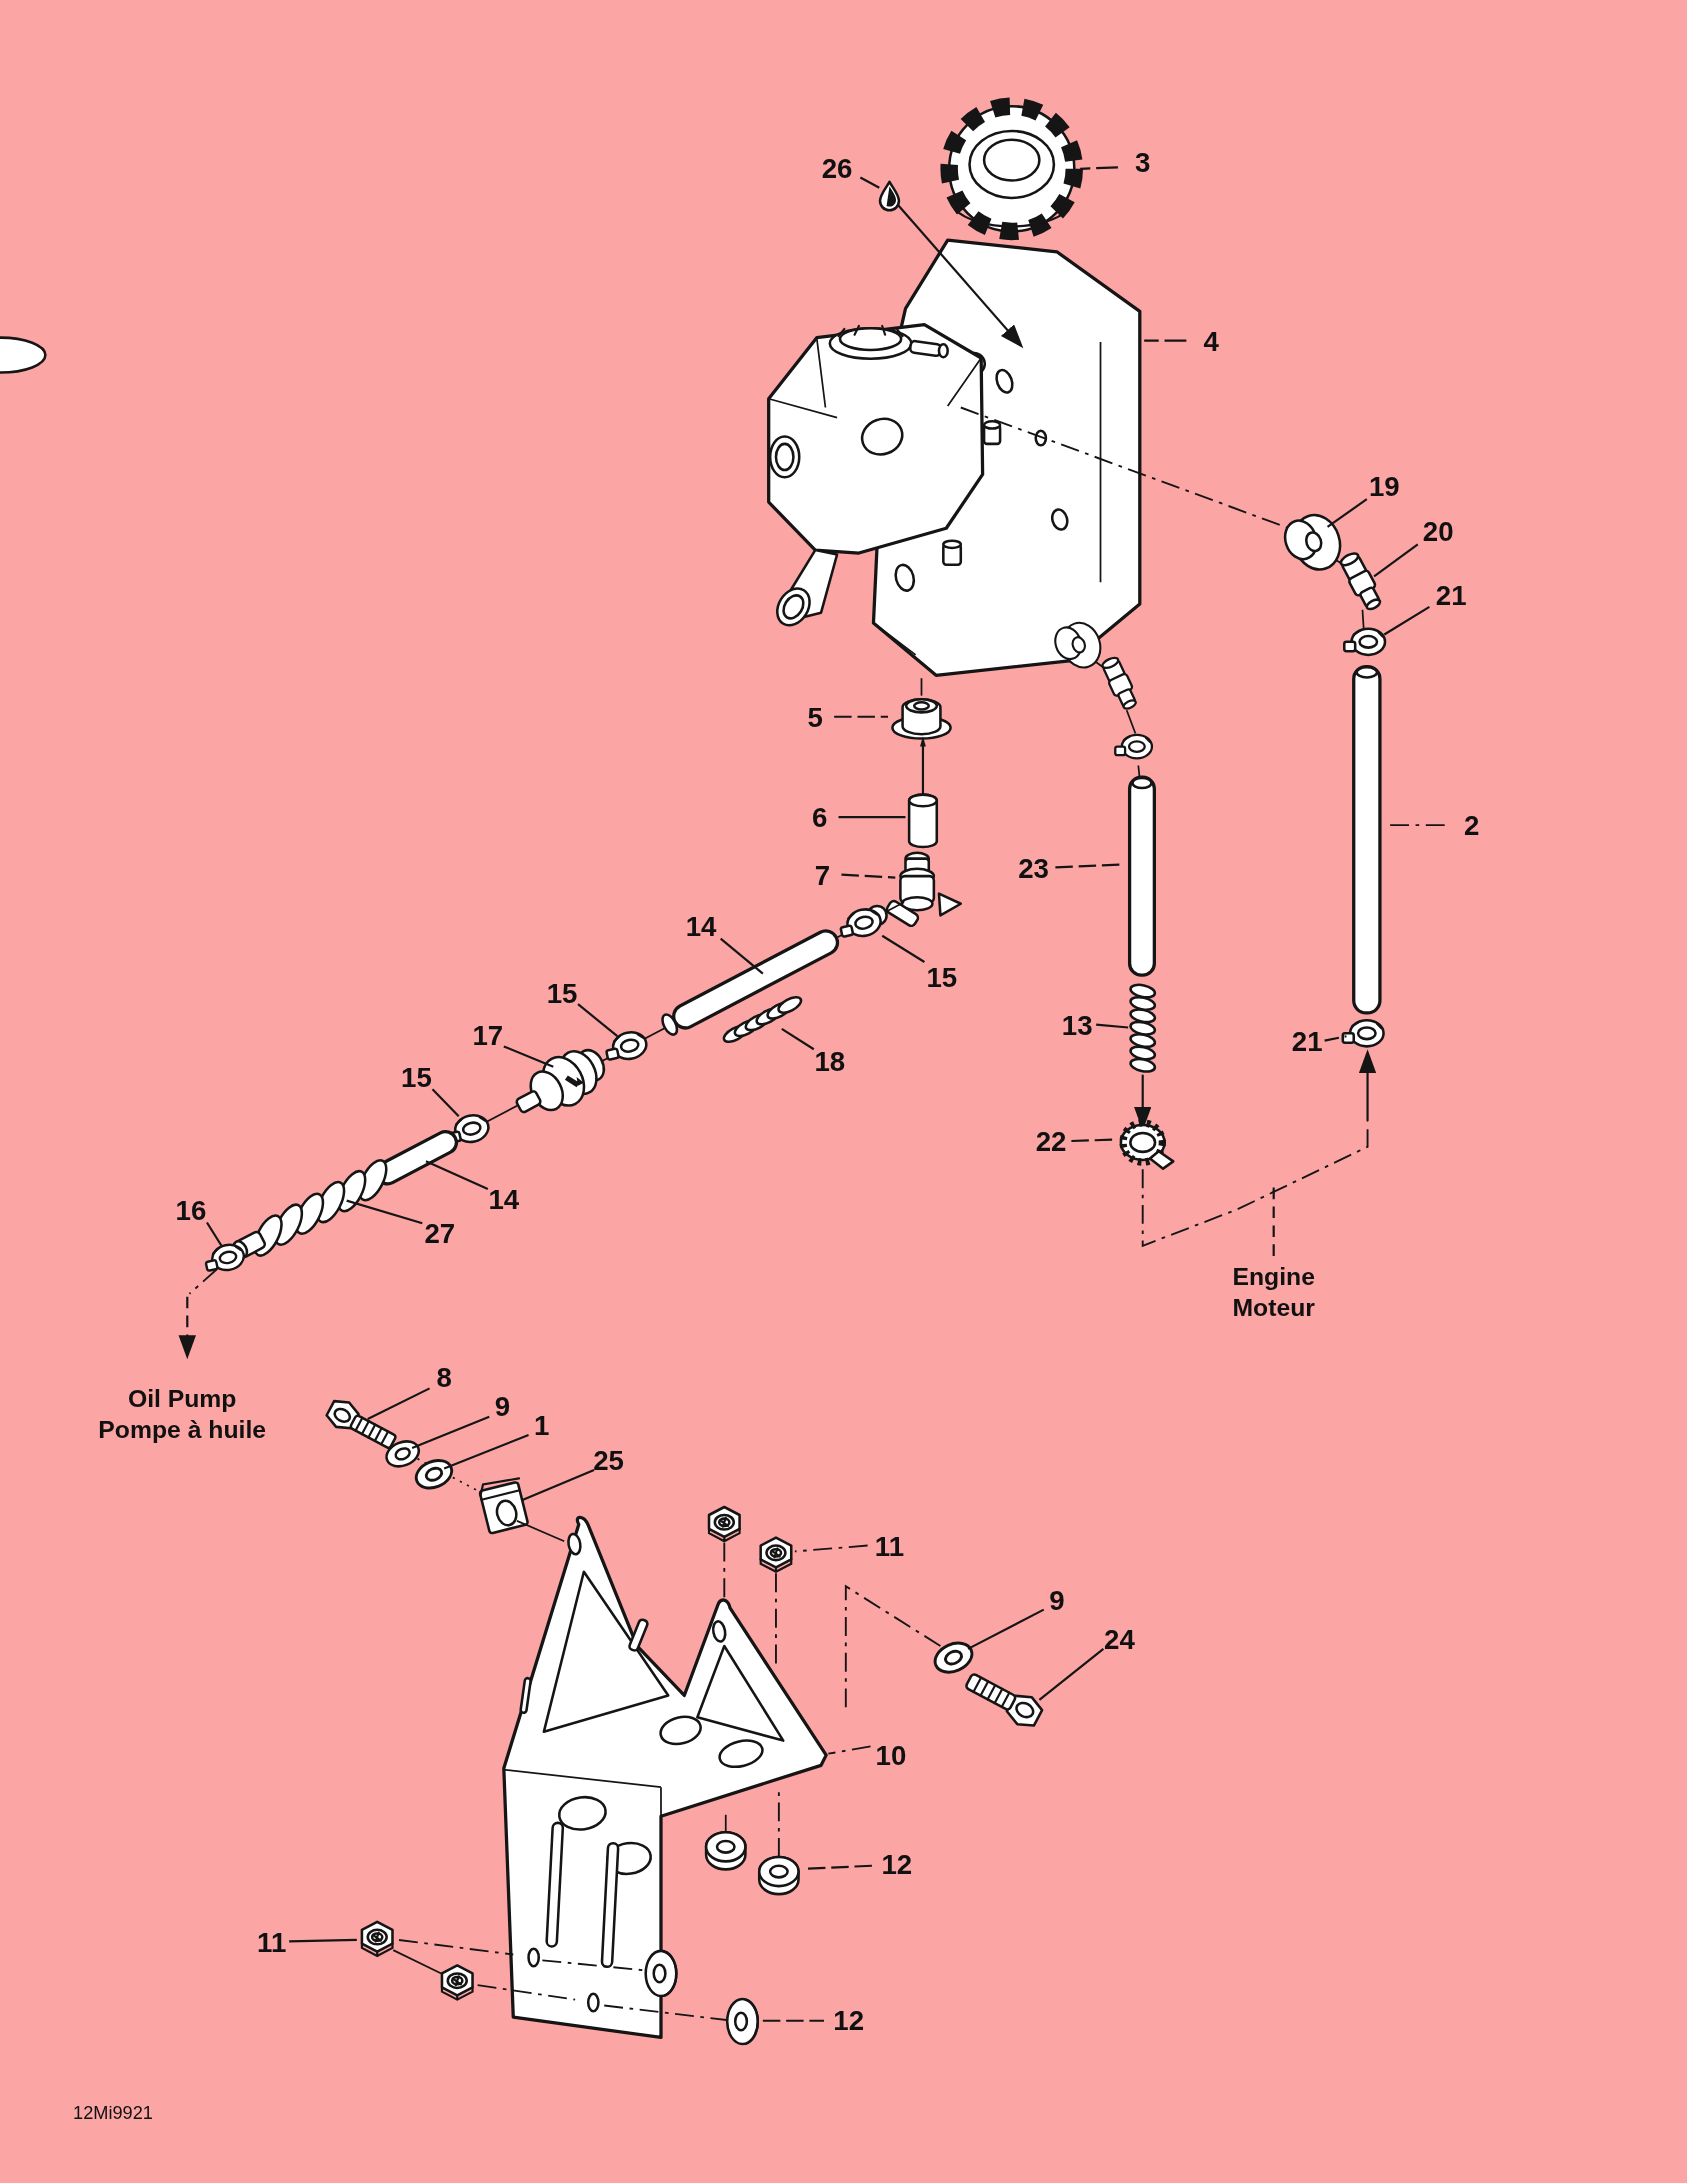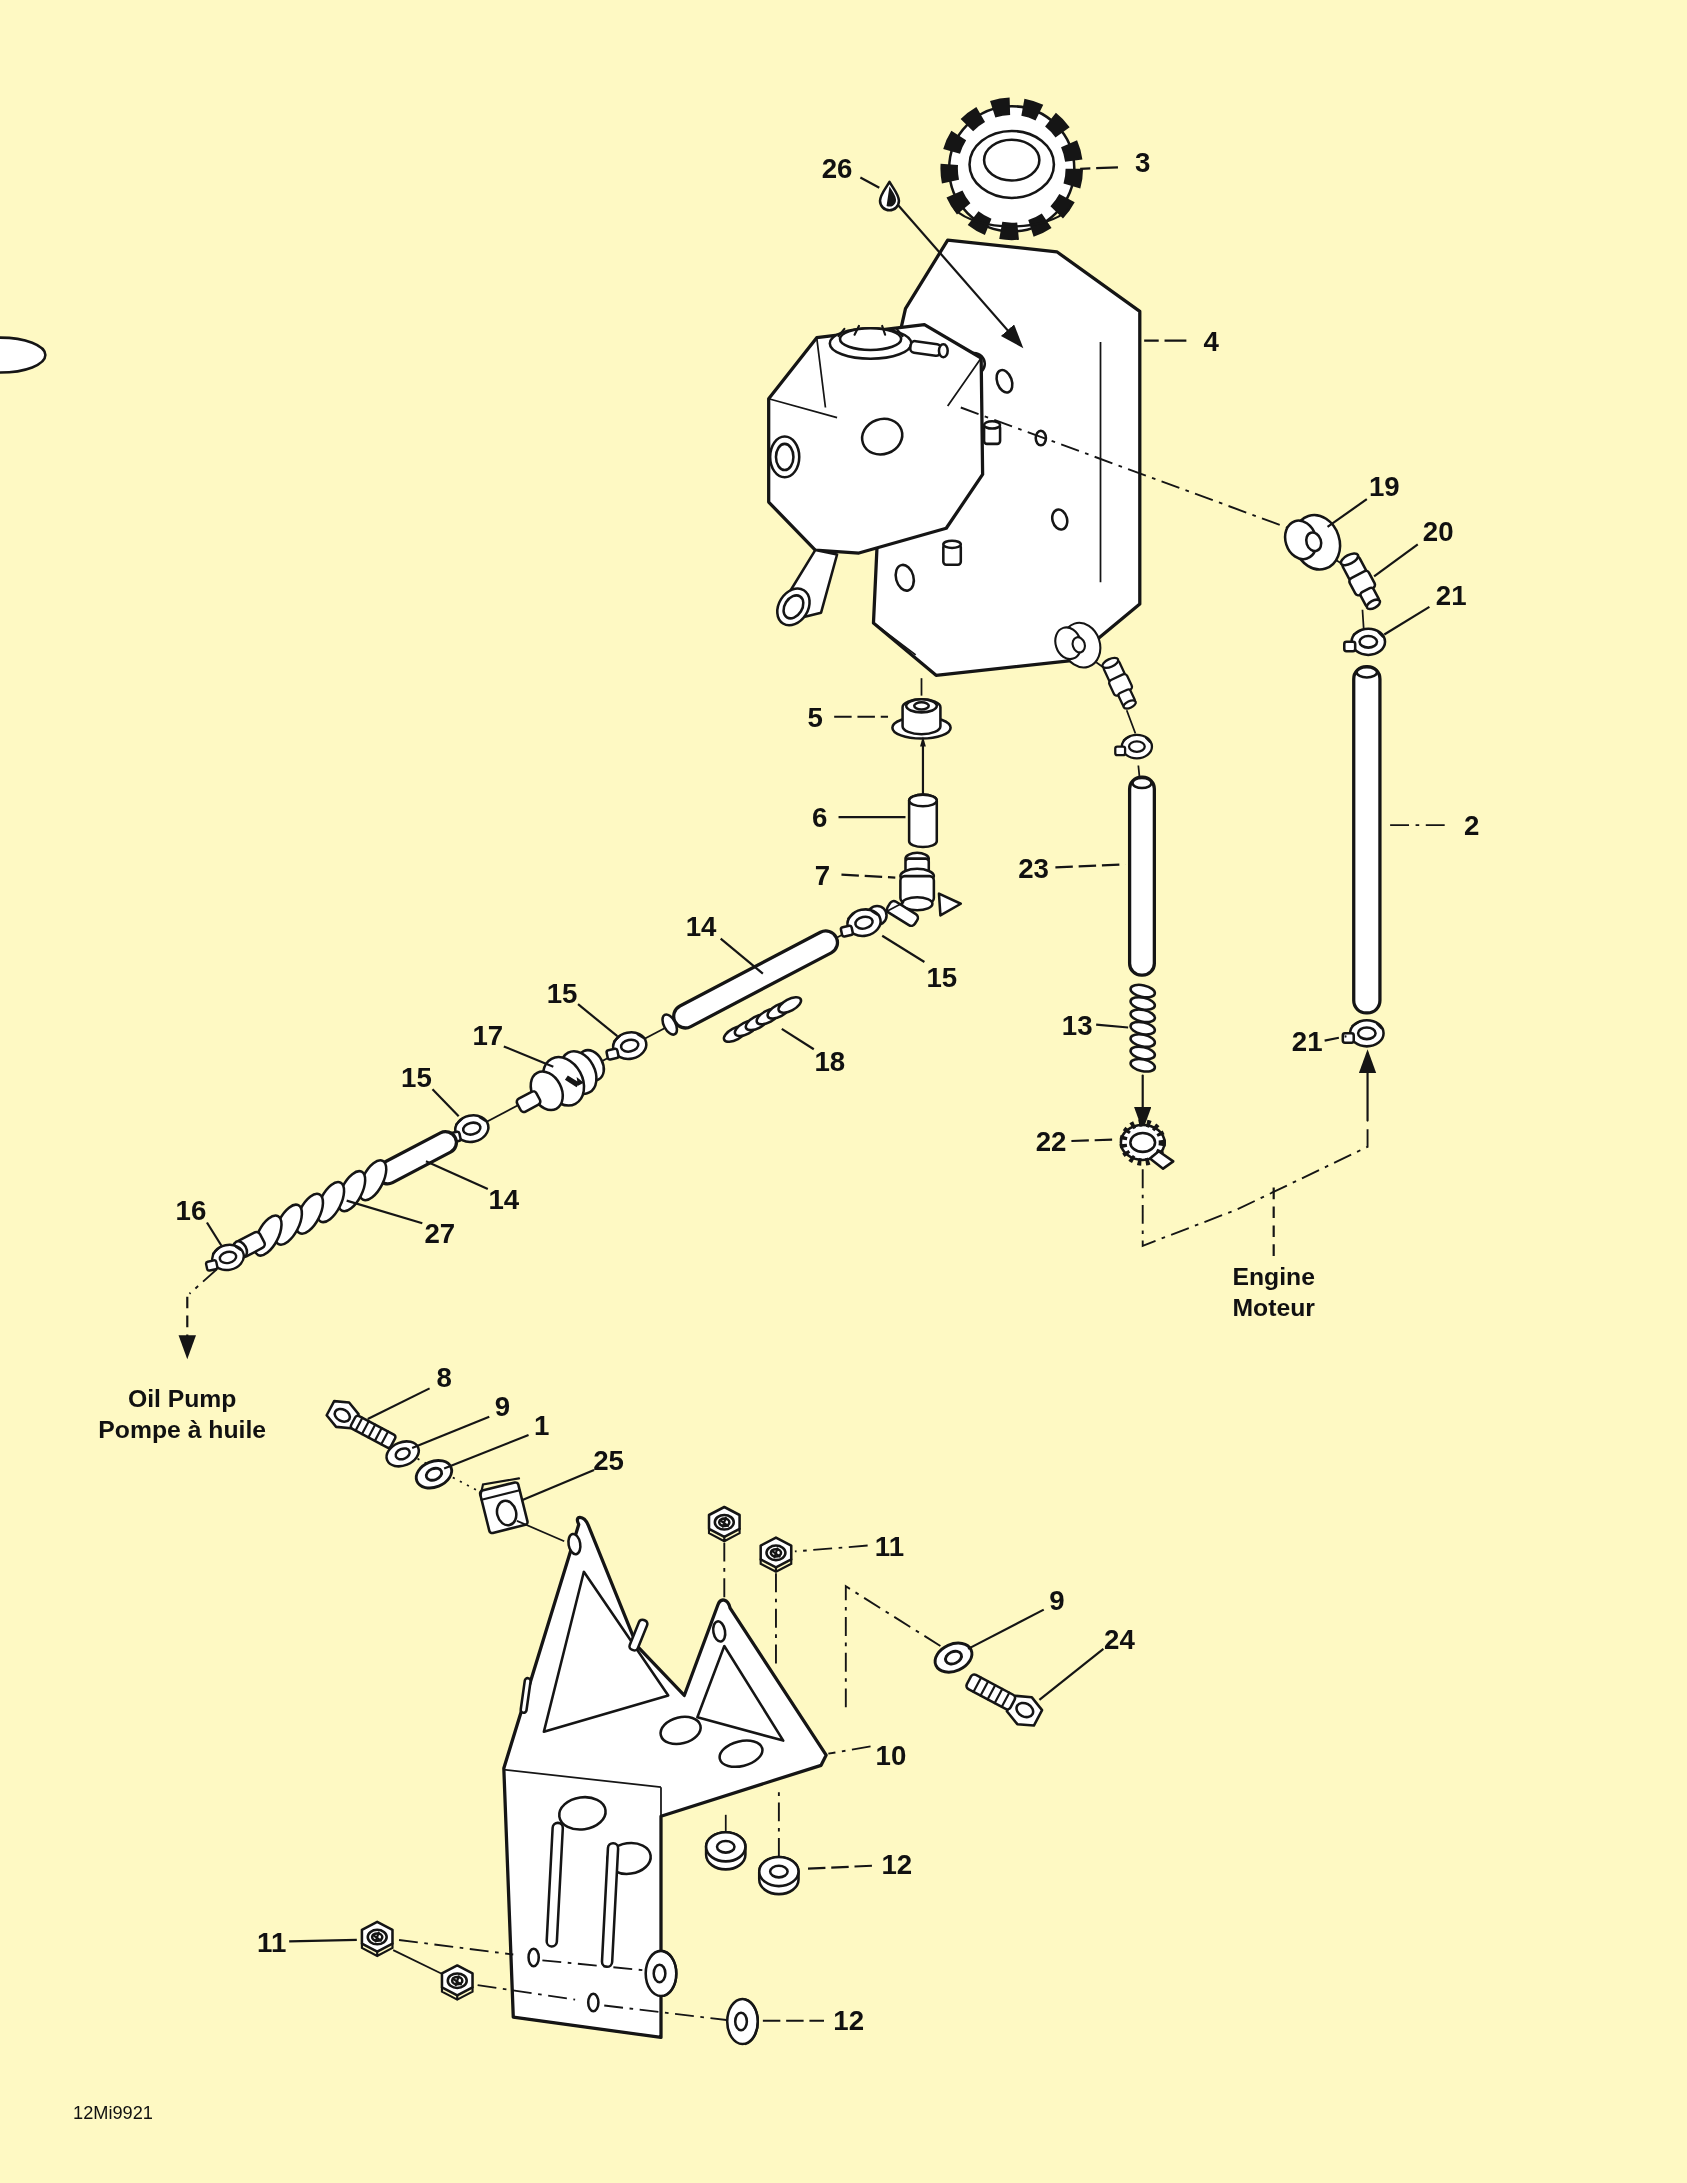--- a/index.html
+++ b/index.html
@@ -1,16 +1,16 @@
 <!DOCTYPE html>
 <html style="font-size:11.6px"><head>
 <meta charset="utf-8">
 <style>
   html,body{margin:0;padding:0;background:#fff;}
-  #page{position:relative;width:1688px;height:2183px;background:#fef9c3;overflow:hidden;}
+  #page{position:relative;width:1688px;height:2183px;background:#fca5a5;overflow:hidden;}
   svg{display:block;}
   .pt{fill:#ffffff;stroke:#151515;stroke-width:3.5;stroke-linejoin:round;stroke-linecap:round;}
   .pt2{fill:#ffffff;stroke:#151515;stroke-width:4.5;stroke-linejoin:round;stroke-linecap:round;}
   .ln{fill:none;stroke:#151515;stroke-width:3;stroke-linecap:round;}
   .thin{fill:none;stroke:#151515;stroke-width:2.4;}
   .ld{fill:none;stroke:#151515;stroke-width:3;}
   .dsh{fill:none;stroke:#151515;stroke-width:3;stroke-dasharray:16 10;}
   .ph{fill:none;stroke:#151515;stroke-width:2.6;stroke-dasharray:26 9 5 9;}
   .blk{fill:#151515;stroke:none;}
   .co{font:700 38px "Liberation Sans",sans-serif;fill:#111;text-anchor:middle;}

